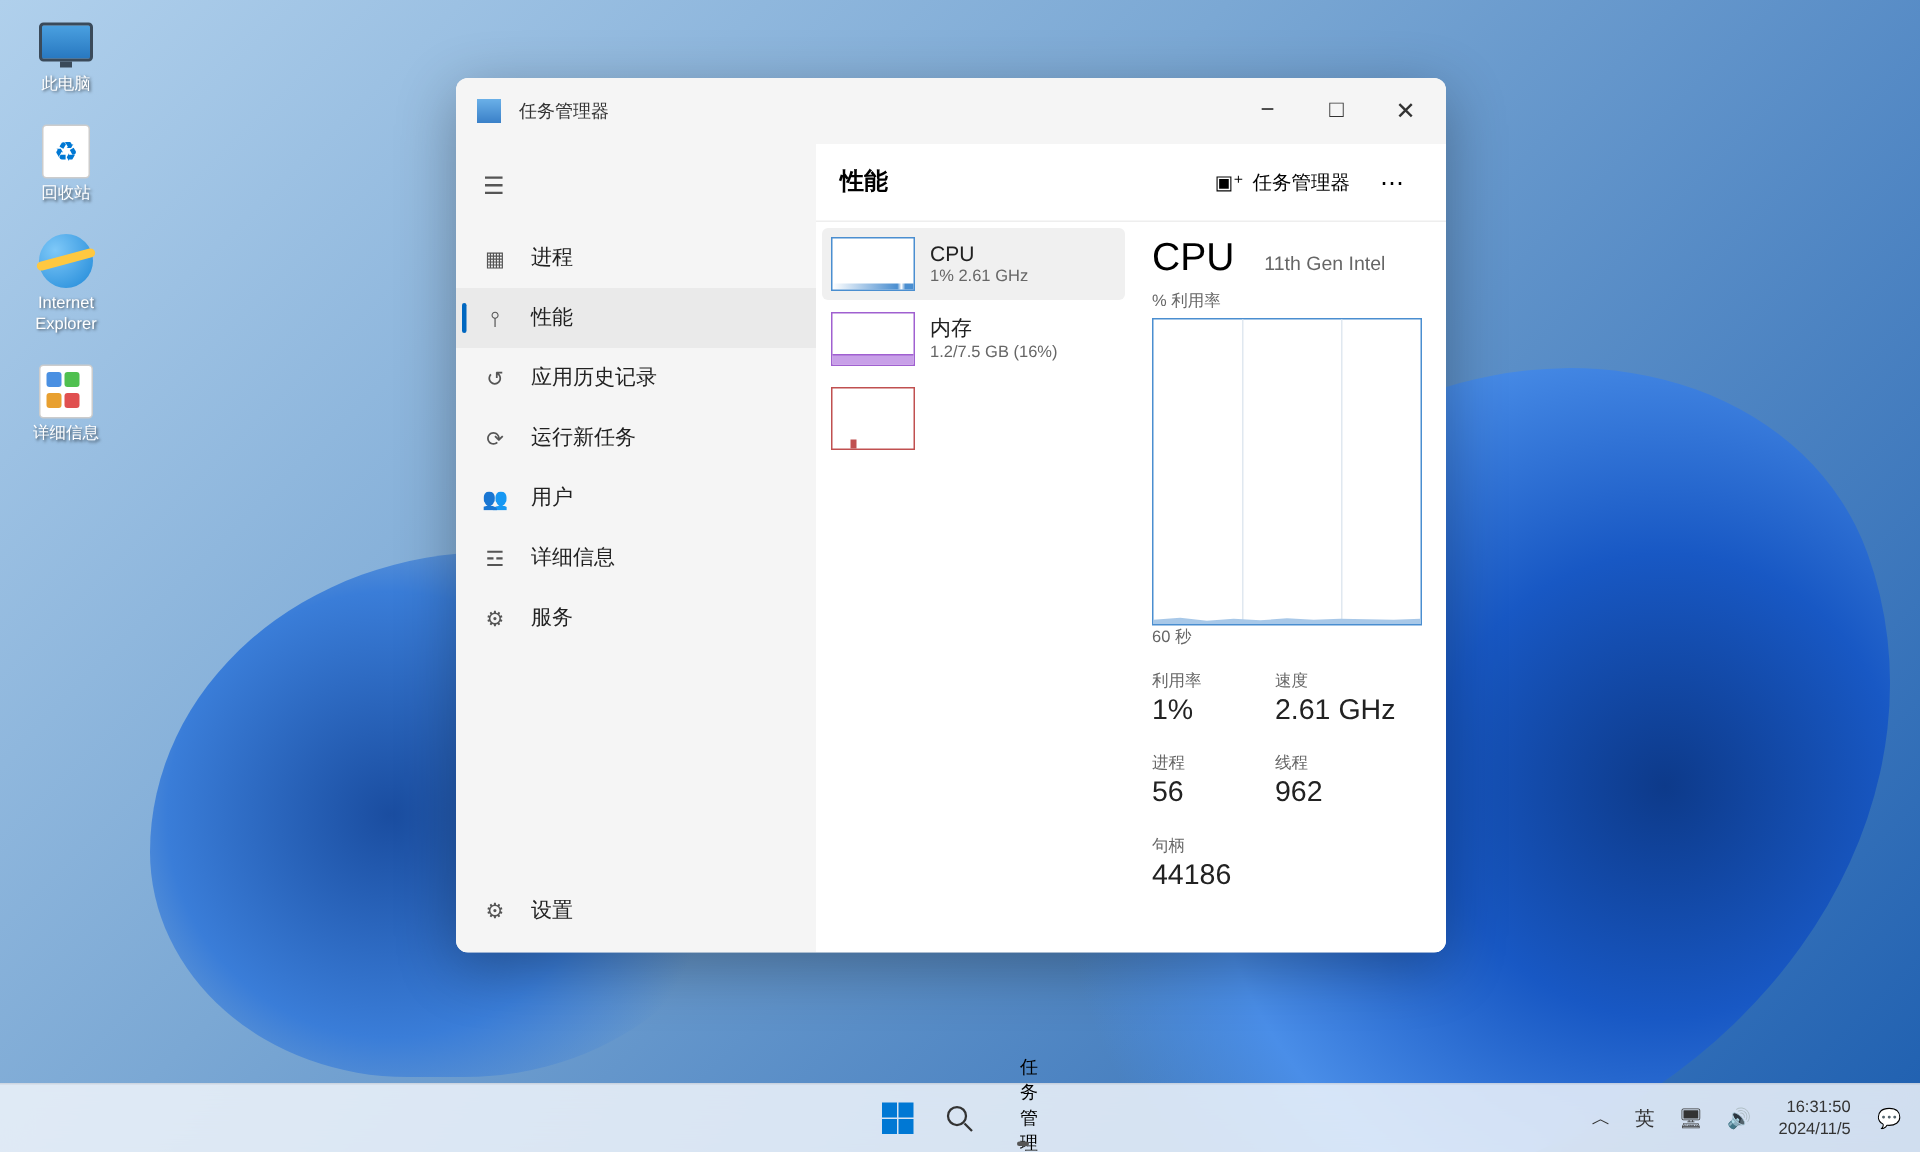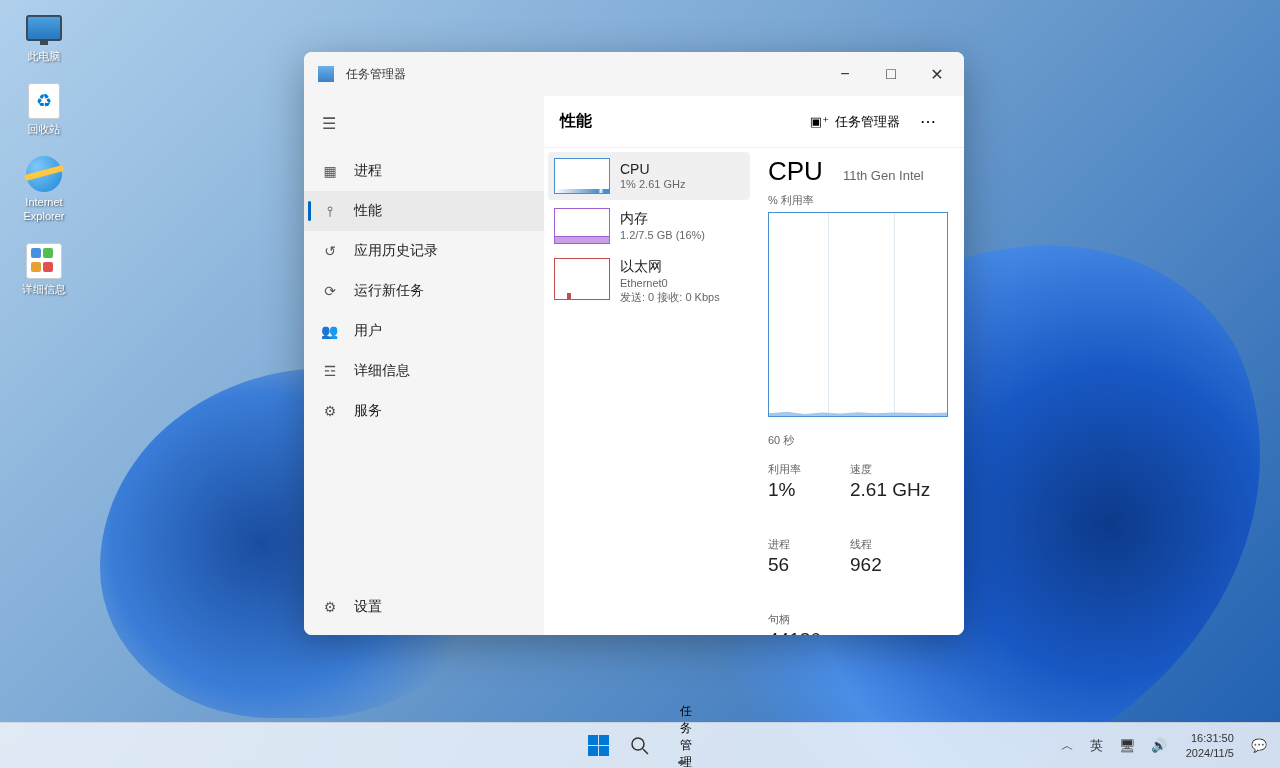--- a/index.html
+++ b/index.html
@@ -58,22 +58,22 @@
 .pstat { font-size:11px; color:#666; line-height:1.3; }
 
 .pdetail { flex:1; padding:8px 0 8px 14px; overflow:hidden; }
 .pd-head { display:flex; align-items:baseline; gap:20px; }
 .pd-title { font-size:26px; font-weight:400; }
 .pd-sub { font-size:13px; color:#666; white-space:nowrap; overflow:hidden; }
 .pd-label { font-size:11px; color:#666; margin-top:6px; }
 .graph { width:180px; height:205px; border:1px solid #4a8ed0; margin-top:4px; background:#fff; position:relative; }
 .graph::before { content:""; position:absolute; top:0; bottom:0; left:33%; width:1px; background:#e0e8f0; box-shadow:66px 0 #e0e8f0; }
 .graph::after { content:""; position:absolute; bottom:0; left:0; right:0; height:6px; background:linear-gradient(90deg,#a8c8e8 0%,#a8c8e8 100%); border-top:1px solid #4a8ed0; clip-path:polygon(0 60%,10% 40%,20% 70%,30% 50%,40% 65%,50% 45%,60% 60%,70% 50%,80% 55%,90% 60%,100% 50%,100% 100%,0 100%); }
-.gfoot { font-size:11px; color:#666; margin-top:16px; }
-.stats { display:flex; flex-wrap:wrap; gap:36px 32px; margin-top:14px; max-width:200px; }
+.gfoot { font-size:11px; color:#666; margin-top:0; }
+.stats { display:flex; flex-wrap:wrap; gap:16px 32px; margin-top:14px; max-width:200px; }
 .stat { min-width:50px; }
 .stat-l { font-size:11px; color:#666; }
 .stat-v { font-size:19px; color:#222; margin-top:2px; }
 
 .taskbar { position:absolute; bottom:0; left:0; right:0; height:46px; background:rgba(240,244,250,.85); backdrop-filter:blur(10px); display:flex; align-items:center; z-index:10; border-top:1px solid rgba(0,0,0,.08); }
 .tb-center { position:absolute; left:50%; transform:translateX(-50%); display:flex; align-items:center; gap:2px; }
 .tbi { width:40px; height:40px; display:flex; align-items:center; justify-content:center; border-radius:4px; cursor:pointer; position:relative; }
 .winlogo { display:grid; grid-template-columns:10px 10px; grid-template-rows:10px 10px; gap:1px; }
 .winlogo span { background:#0078d4; }
 .tbi.running::after { content:""; position:absolute; bottom:2px; left:16px; right:16px; height:3px; background:#555; border-radius:2px; }
@@ -198,25 +198,20 @@
           </div>
           <div class="pitem">
             <div class="pthumb mem"></div>
             <div class="pinfo">
               <div class="pname">内存</div>
               <div class="pstat">1.2/7.5 GB (16%)</div>
             </div>
           </div>
           <div class="pitem">
             <div class="pthumb net"></div>
-            <div class="pinfo">
-              <div class="pname">以太网</div>
-              <div class="pstat">Ethernet0</div>
-              <div class="pstat">发送: 0  接收: 0 Kbps</div>
-            </div>
           </div>
         </div>
 
         <div class="pdetail">
           <div class="pd-head">
             <div class="pd-title">CPU</div>
             <div class="pd-sub">11th Gen Intel</div>
           </div>
           <div class="pd-label">% 利用率</div>
           <div class="graph"></div>

